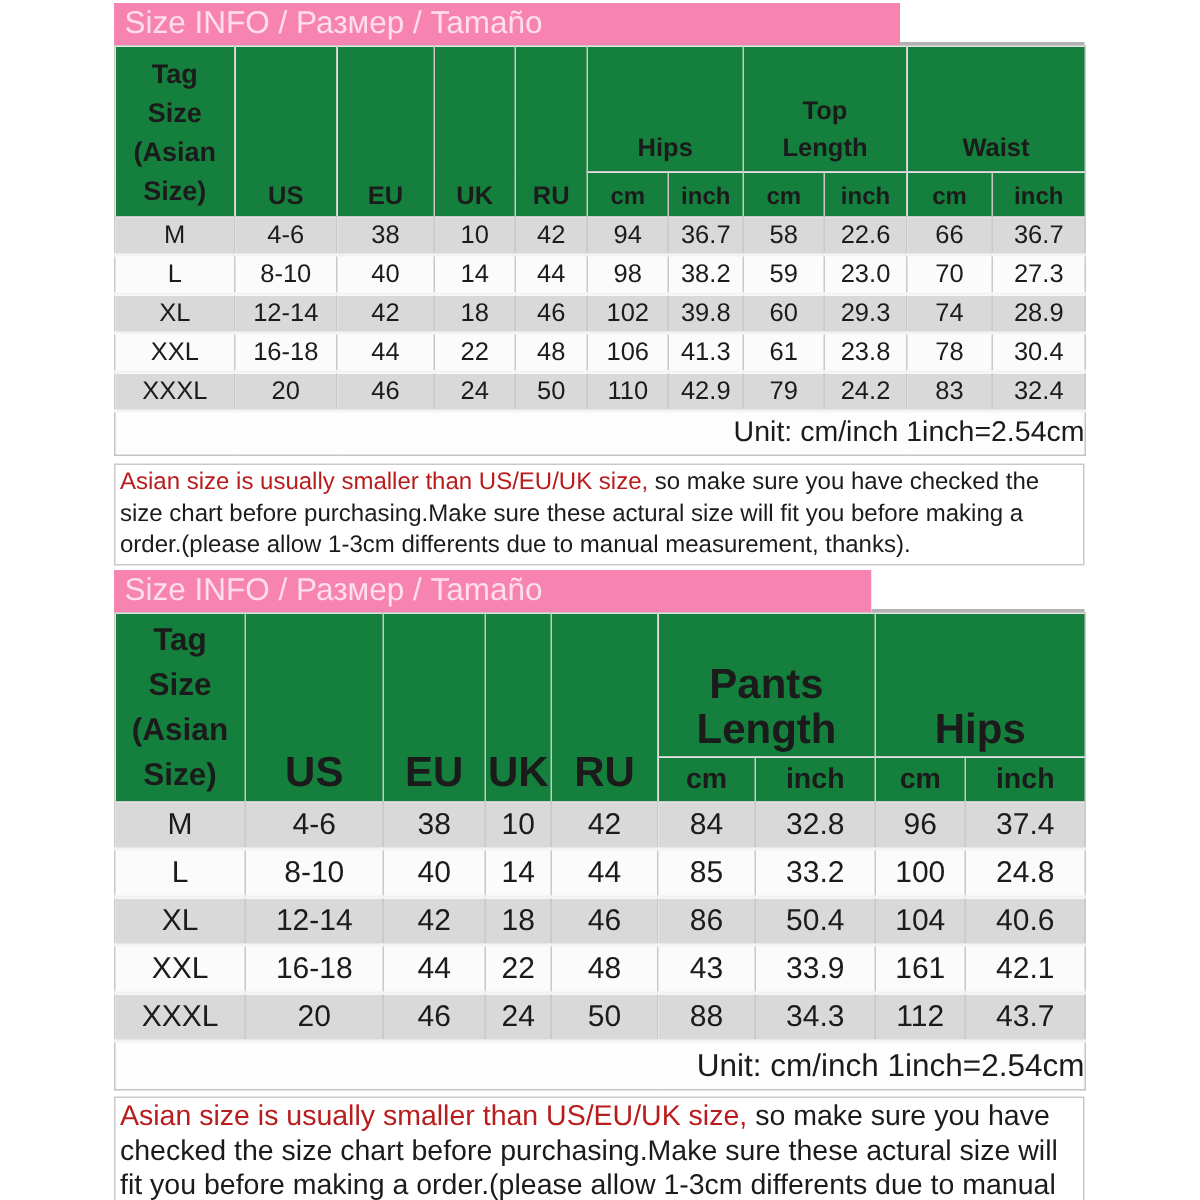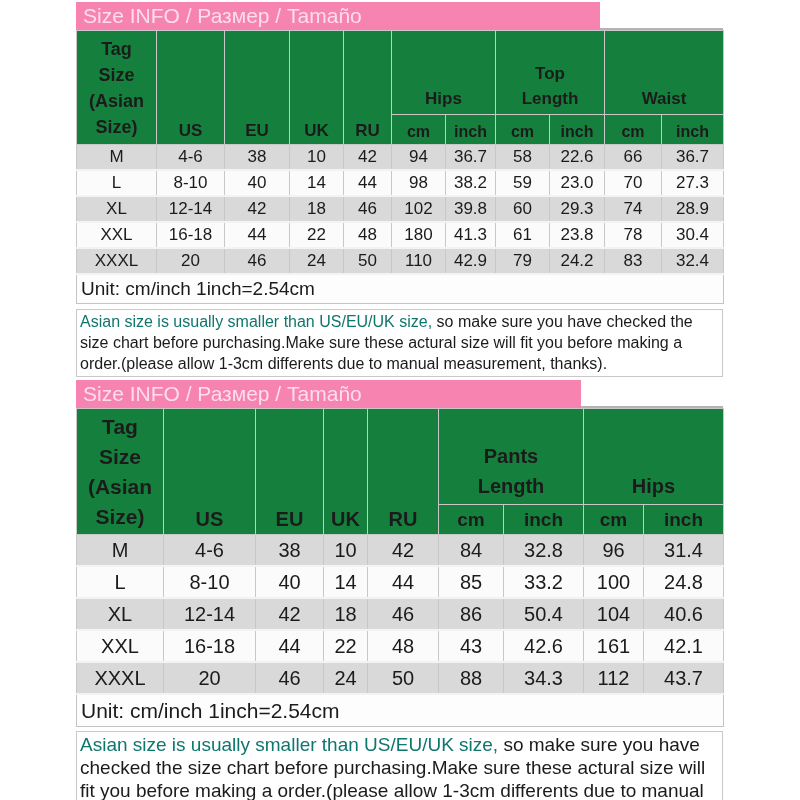--- a/index.html
+++ b/index.html
@@ -71,35 +71,35 @@
   th.group-head { white-space: pre-line; }
 
   .section-1 thead th { font-size: 17px; }
   .section-1 th.tag-head { font-size: 18px; line-height: 26px; }
   .section-1 th.group-head { line-height: 25px; }
   .section-1 tr.sub-row th { height: 26px; font-size: 16px; }
   .section-1 tr.group-row th { height: 80px; }
   .section-1 tbody td { height: 24px; font-size: 17px; }
   .section-1 td.unit-cell { height: 28px; font-size: 19px; }
 
-  .section-2 thead th { font-size: 20px; }
+  .section-2 thead th { font-size: 28px; }
   .section-2 th.tag-head { font-size: 21px; line-height: 30px; }
   .section-2 th.group-head { line-height: 30px; }
   .section-2 tr.sub-row th { height: 26px; font-size: 19px; }
   .section-2 tr.group-row th { height: 92px; }
   .section-2 tbody td { height: 30px; font-size: 20px; }
   .section-2 td.unit-cell { height: 31px; font-size: 21px; }
 
   tbody tr:nth-child(odd) td { background: #d9d9d9; }
   tbody tr:nth-child(even) td { background: #fbfbfb; }
   tbody td { border-bottom: 2px solid #f3f3f3; }
 
   td.unit-cell {
     background: #fdfdfd !important;
-    text-align: left;
+    text-align: right;
     padding-left: 4px;
     border: 1px solid #c4c4c4;
   }
 
   
   .warning {
     border: 1px solid #c9c9c9;
     background: #ffffff;
     padding: 1px 3px 2px 3px;
     box-sizing: border-box;
@@ -107,21 +107,21 @@
   .section-1 .warning {
     margin-top: 5px;
     font-size: 16px;
     line-height: 21px;
   }
   .section-2 .warning {
     margin-top: 4px;
     font-size: 19px;
     line-height: 23px;
   }
-  .warning .red { color: #0f766e; }
+  .warning .red { color: #b91c1c; }
 </style>
 </head>
 <body>
 
 <div class="sheet section-1">
 
   <div class="banner">
     <div class="pink">Size INFO / Размер / Tamaño</div>
     <div class="filler"></div>
   </div>
@@ -203,21 +203,21 @@
           <td>29.3</td>
           <td>74</td>
           <td>28.9</td>
         </tr>
         <tr>
           <td>XXL</td>
           <td>16-18</td>
           <td>44</td>
           <td>22</td>
           <td>48</td>
-          <td>180</td>
+          <td>106</td>
           <td>41.3</td>
           <td>61</td>
           <td>23.8</td>
           <td>78</td>
           <td>30.4</td>
         </tr>
         <tr>
           <td>XXXL</td>
           <td>20</td>
           <td>46</td>
@@ -286,21 +286,21 @@
     <tbody>
         <tr>
           <td>M</td>
           <td>4-6</td>
           <td>38</td>
           <td>10</td>
           <td>42</td>
           <td>84</td>
           <td>32.8</td>
           <td>96</td>
-          <td>31.4</td>
+          <td>37.4</td>
         </tr>
         <tr>
           <td>L</td>
           <td>8-10</td>
           <td>40</td>
           <td>14</td>
           <td>44</td>
           <td>85</td>
           <td>33.2</td>
           <td>100</td>
@@ -317,21 +317,21 @@
           <td>104</td>
           <td>40.6</td>
         </tr>
         <tr>
           <td>XXL</td>
           <td>16-18</td>
           <td>44</td>
           <td>22</td>
           <td>48</td>
           <td>43</td>
-          <td>42.6</td>
+          <td>33.9</td>
           <td>161</td>
           <td>42.1</td>
         </tr>
         <tr>
           <td>XXXL</td>
           <td>20</td>
           <td>46</td>
           <td>24</td>
           <td>50</td>
           <td>88</td>

